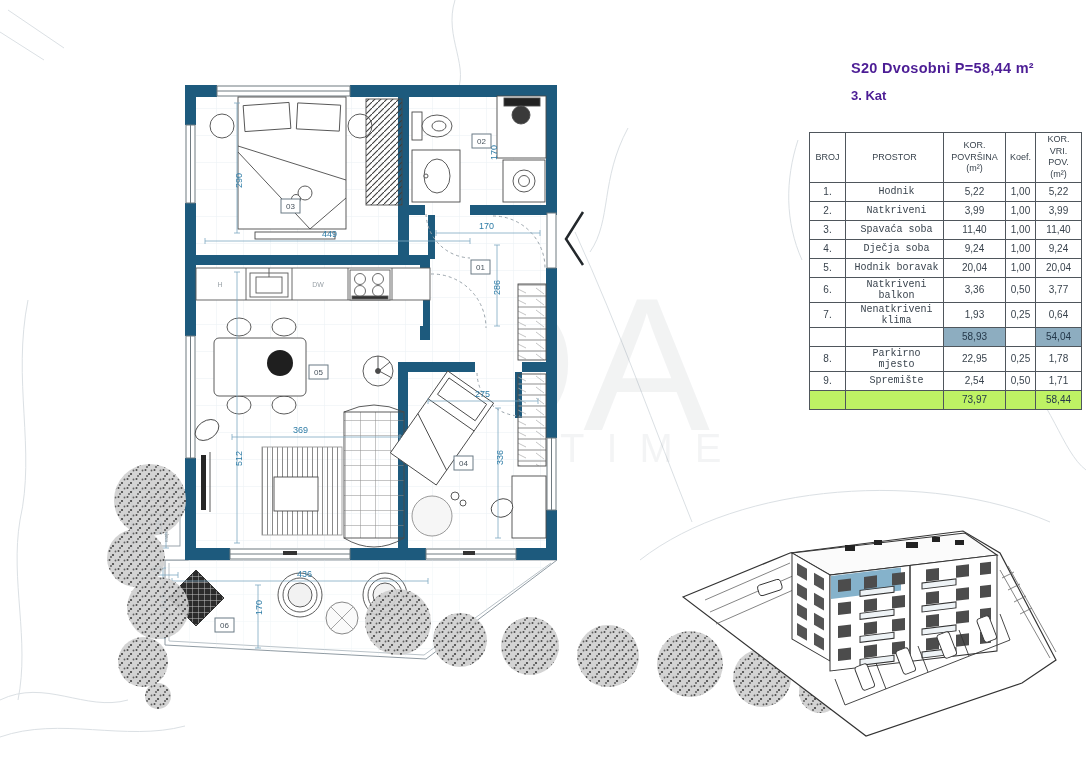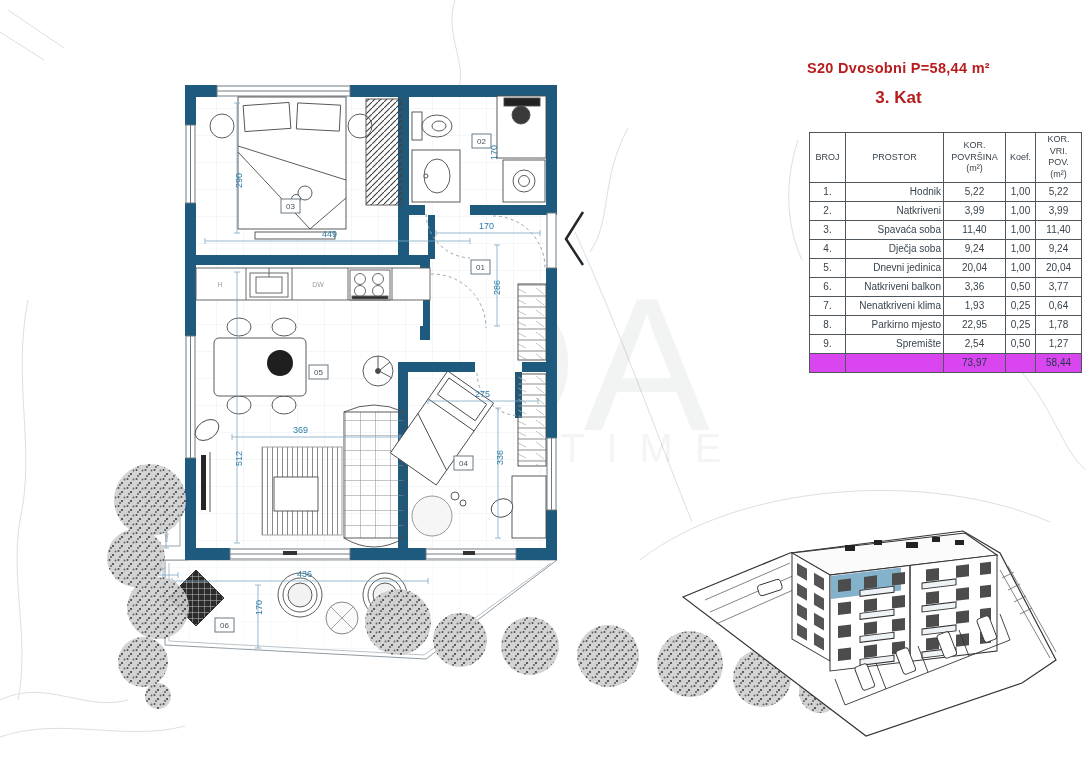--- a/index.html
+++ b/index.html
@@ -1,29 +1,29 @@
 <!DOCTYPE html>
 <html><head>
 <meta charset="utf-8">
 <style>
   html,body{margin:0;padding:0;}
   body{width:1086px;height:759px;position:relative;overflow:hidden;background:#ffffff;
        font-family:"Liberation Sans",sans-serif;}
-  .titleblock{position:absolute;left:807px;top:60px;color:#b91c1c;text-align:center;}
+  .titleblock{position:absolute;left:851px;top:60px;color:#4c1d95;}
   .titleblock .t1{font-size:14.5px;font-weight:bold;letter-spacing:.3px;}
-  .titleblock .t2{font-size:17px;font-weight:bold;margin-top:12px;}
+  .titleblock .t2{font-size:13px;font-weight:bold;margin-top:12px;}
   table.area-table{position:absolute;left:809px;top:132px;width:272px;border-collapse:collapse;
        table-layout:fixed;background:#fff;}
   .area-table th,.area-table td{border:1px solid #4f565c;overflow:hidden;}
   .area-table th{height:42px;font-size:9px;font-weight:normal;color:#39434d;
        white-space:pre-line;line-height:1.3;text-align:center;padding:1px 2px;}
   .area-table td{height:16px;font-size:10px;color:#39434d;text-align:center;padding:1px 2px;}
-  .area-table td.c-prostor{text-align:right;padding-left:6px;}
+  .area-table td.c-prostor{text-align:center;padding-left:6px;font-family:Liberation Mono, monospace;}
   .area-table td.shade{background:#8dadc0;color:#24384a;}
-  .area-table tr.total td{background:#d946ef;color:#24384a;}
+  .area-table tr.total td{background:#bef264;color:#24384a;}
   svg{position:absolute;left:0;top:0;}
   svg text{font-family:"Liberation Sans",sans-serif;}
   .dim{fill:#2e7ca6;font-size:9px;}
   .roomlbl{fill:#49545e;font-size:8px;}
   .tinylbl{fill:#9aa2a8;font-size:7px;}
 </style>
 </head>
 <body>
 
 <svg width="1086" height="759" viewBox="0 0 1086 759">
@@ -486,52 +486,59 @@
     </tr>
     <tr>
       <td>4.</td>
       <td class="c-prostor">Dječja soba</td>
       <td>9,24</td>
       <td>1,00</td>
       <td>9,24</td>
     </tr>
     <tr>
       <td>5.</td>
-      <td class="c-prostor">Dnevni jedinica</td>
+      <td class="c-prostor">Hodnik boravak</td>
       <td>20,04</td>
       <td>1,00</td>
       <td>20,04</td>
     </tr>
     <tr>
       <td>6.</td>
       <td class="c-prostor">Natkriveni balkon</td>
       <td>3,36</td>
       <td>0,50</td>
       <td>3,77</td>
     </tr>
     <tr>
       <td>7.</td>
       <td class="c-prostor">Nenatkriveni klima</td>
       <td>1,93</td>
       <td>0,25</td>
       <td>0,64</td>
     </tr>
     <tr>
+      <td></td>
+      <td class="c-prostor"></td>
+      <td class="shade">58,93</td>
+      <td></td>
+      <td class="shade">54,04</td>
+    </tr>
+    <tr>
       <td>8.</td>
       <td class="c-prostor">Parkirno mjesto</td>
       <td>22,95</td>
       <td>0,25</td>
       <td>1,78</td>
     </tr>
     <tr>
       <td>9.</td>
       <td class="c-prostor">Spremište</td>
       <td>2,54</td>
       <td>0,50</td>
-      <td>1,27</td>
+      <td>1,71</td>
     </tr>
     <tr class="total">
       <td></td>
       <td class="c-prostor"></td>
       <td>73,97</td>
       <td></td>
       <td>58,44</td>
     </tr>
   </tbody>
 </table>

